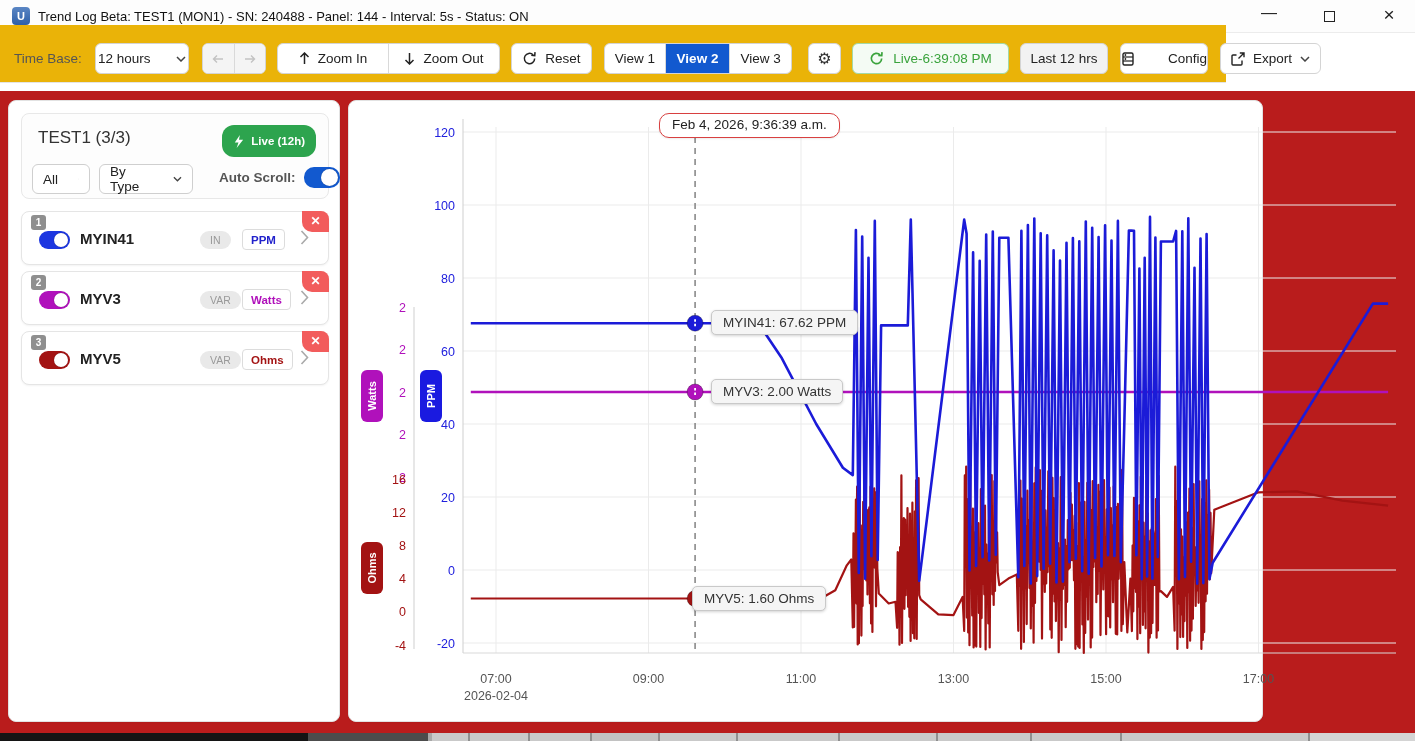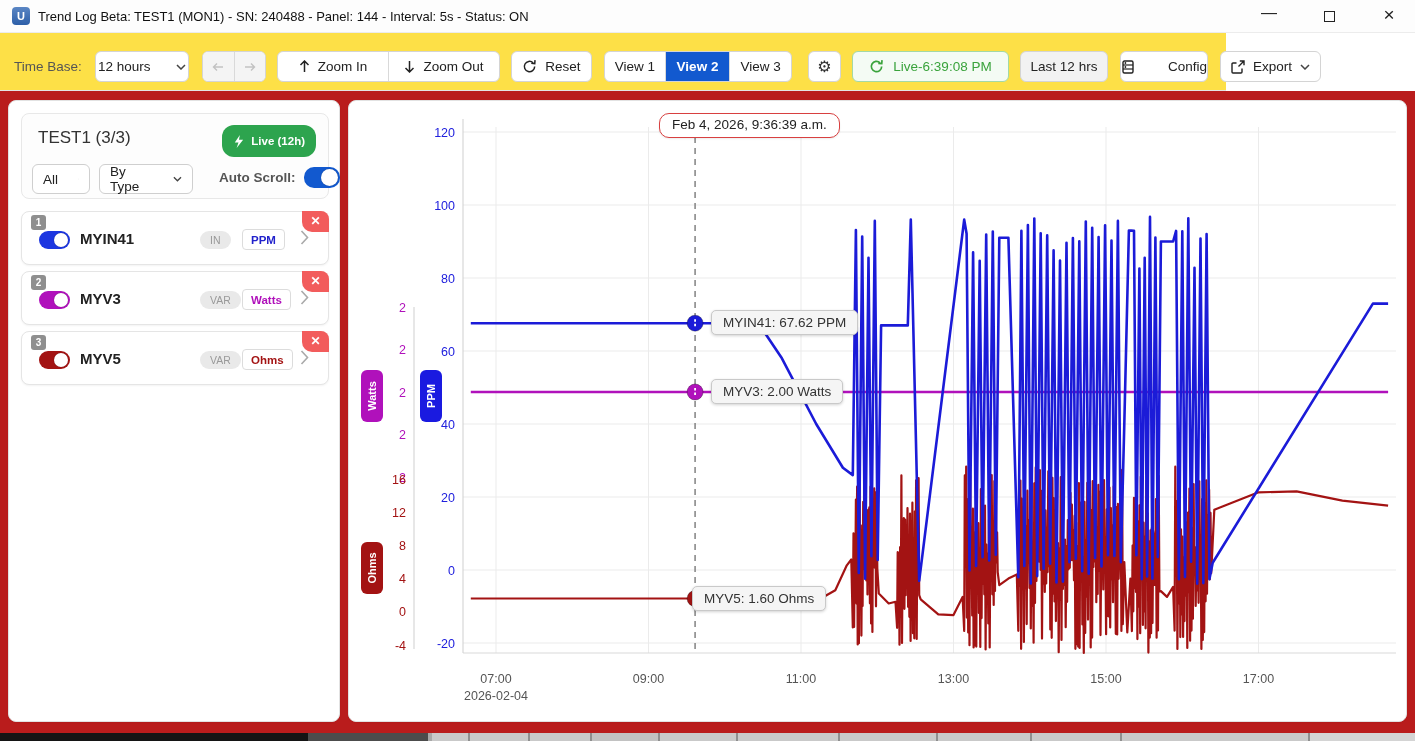--- a/index.html
+++ b/index.html
@@ -15,21 +15,21 @@
               font-weight:bold; text-align:center; line-height:18px; }
   .title-text { position:absolute; left:38px; top:9px; font-size:13px; color:#111; }
   .winctl { position:absolute; top:2px; width:34px; height:28px; text-align:center; color:#222;
             cursor:default; }
   .win-min { left:1252px; font-size:16px; line-height:22px; }
   .win-max { left:1312px; }
   .win-max i { display:block; width:11px; height:11px; border:1.3px solid #222; margin:9px auto 0; }
   .win-close { left:1372px; font-size:19px; line-height:26px; font-weight:300; }
 
   
-  .toolbar { position:absolute; left:0; top:33px; width:1226px; height:58px; background:#fde047;
+  .toolbar { position:absolute; left:0; top:25px; width:1226px; height:58px; background:#eab308;
              border-bottom:1px solid #e4e4e4; }
   .tb { position:absolute; top:18px; height:31px; }
   .tb-label { left:14px; line-height:31px; font-size:13.5px; color:#555; }
   .btn, .select, .group { border:1px solid #d4d4d4; border-radius:6px; background:#fff;
              font-size:13.5px; color:#222; display:flex; align-items:center; justify-content:center; }
   .btn { gap:8px; }
   .group { padding:0; overflow:hidden; }
   .group .seg { height:100%; display:flex; align-items:center; justify-content:center; gap:8px;
                 border-left:1px solid #d9d9d9; font-size:13.5px; }
   .group .seg:first-child { border-left:none;text-align:center; }
@@ -39,21 +39,21 @@
   .gearbtn { font-size:16px; color:#333; }
   .live-btn { border-color:#a3d9a5; background:#f4fbf4; color:#3aa33c; gap:9px; }
   .gray-btn { background:#f2f2f2; }
   .chev { display:inline-block; }
 
   
   .main { position:absolute; left:0; top:91px; width:1415px; height:642px; background:#b91c1c; }
   .card { position:absolute; background:#fff; border:1px solid #e2e2e2; border-radius:8px;
           box-shadow:0 1px 2px rgba(0,0,0,0.04); }
   .sidebar { left:8px; top:9px; width:332px; height:622px; }
-  .chartpanel { left:348px; top:9px; width:1059px; height:622px; }
+  .chartpanel { left:348px; top:9px; width:915px; height:622px; }
 
   
   .sb-header { position:absolute; left:12px; top:12px; width:308px; height:86px;
                border:1px solid #e8e8e8; border-radius:8px; background:#fdfdfd; }
   .sb-title { position:absolute; left:16px; top:14px; font-size:17px; color:#333; }
   .live-pill { position:absolute; right:12px; top:11px; height:22px; background:#2da44e;
                border-radius:12px; color:#fff; font-size:11.5px; font-weight:bold;
                display:flex; align-items:center; gap:7px; padding:16px 11px; }
   .sb-filters { position:absolute; left:10px; top:50px; width:288px; height:30px; }
   .sel-sm { position:absolute; height:30px; gap:20px; padding:0 10px; display:flex;

